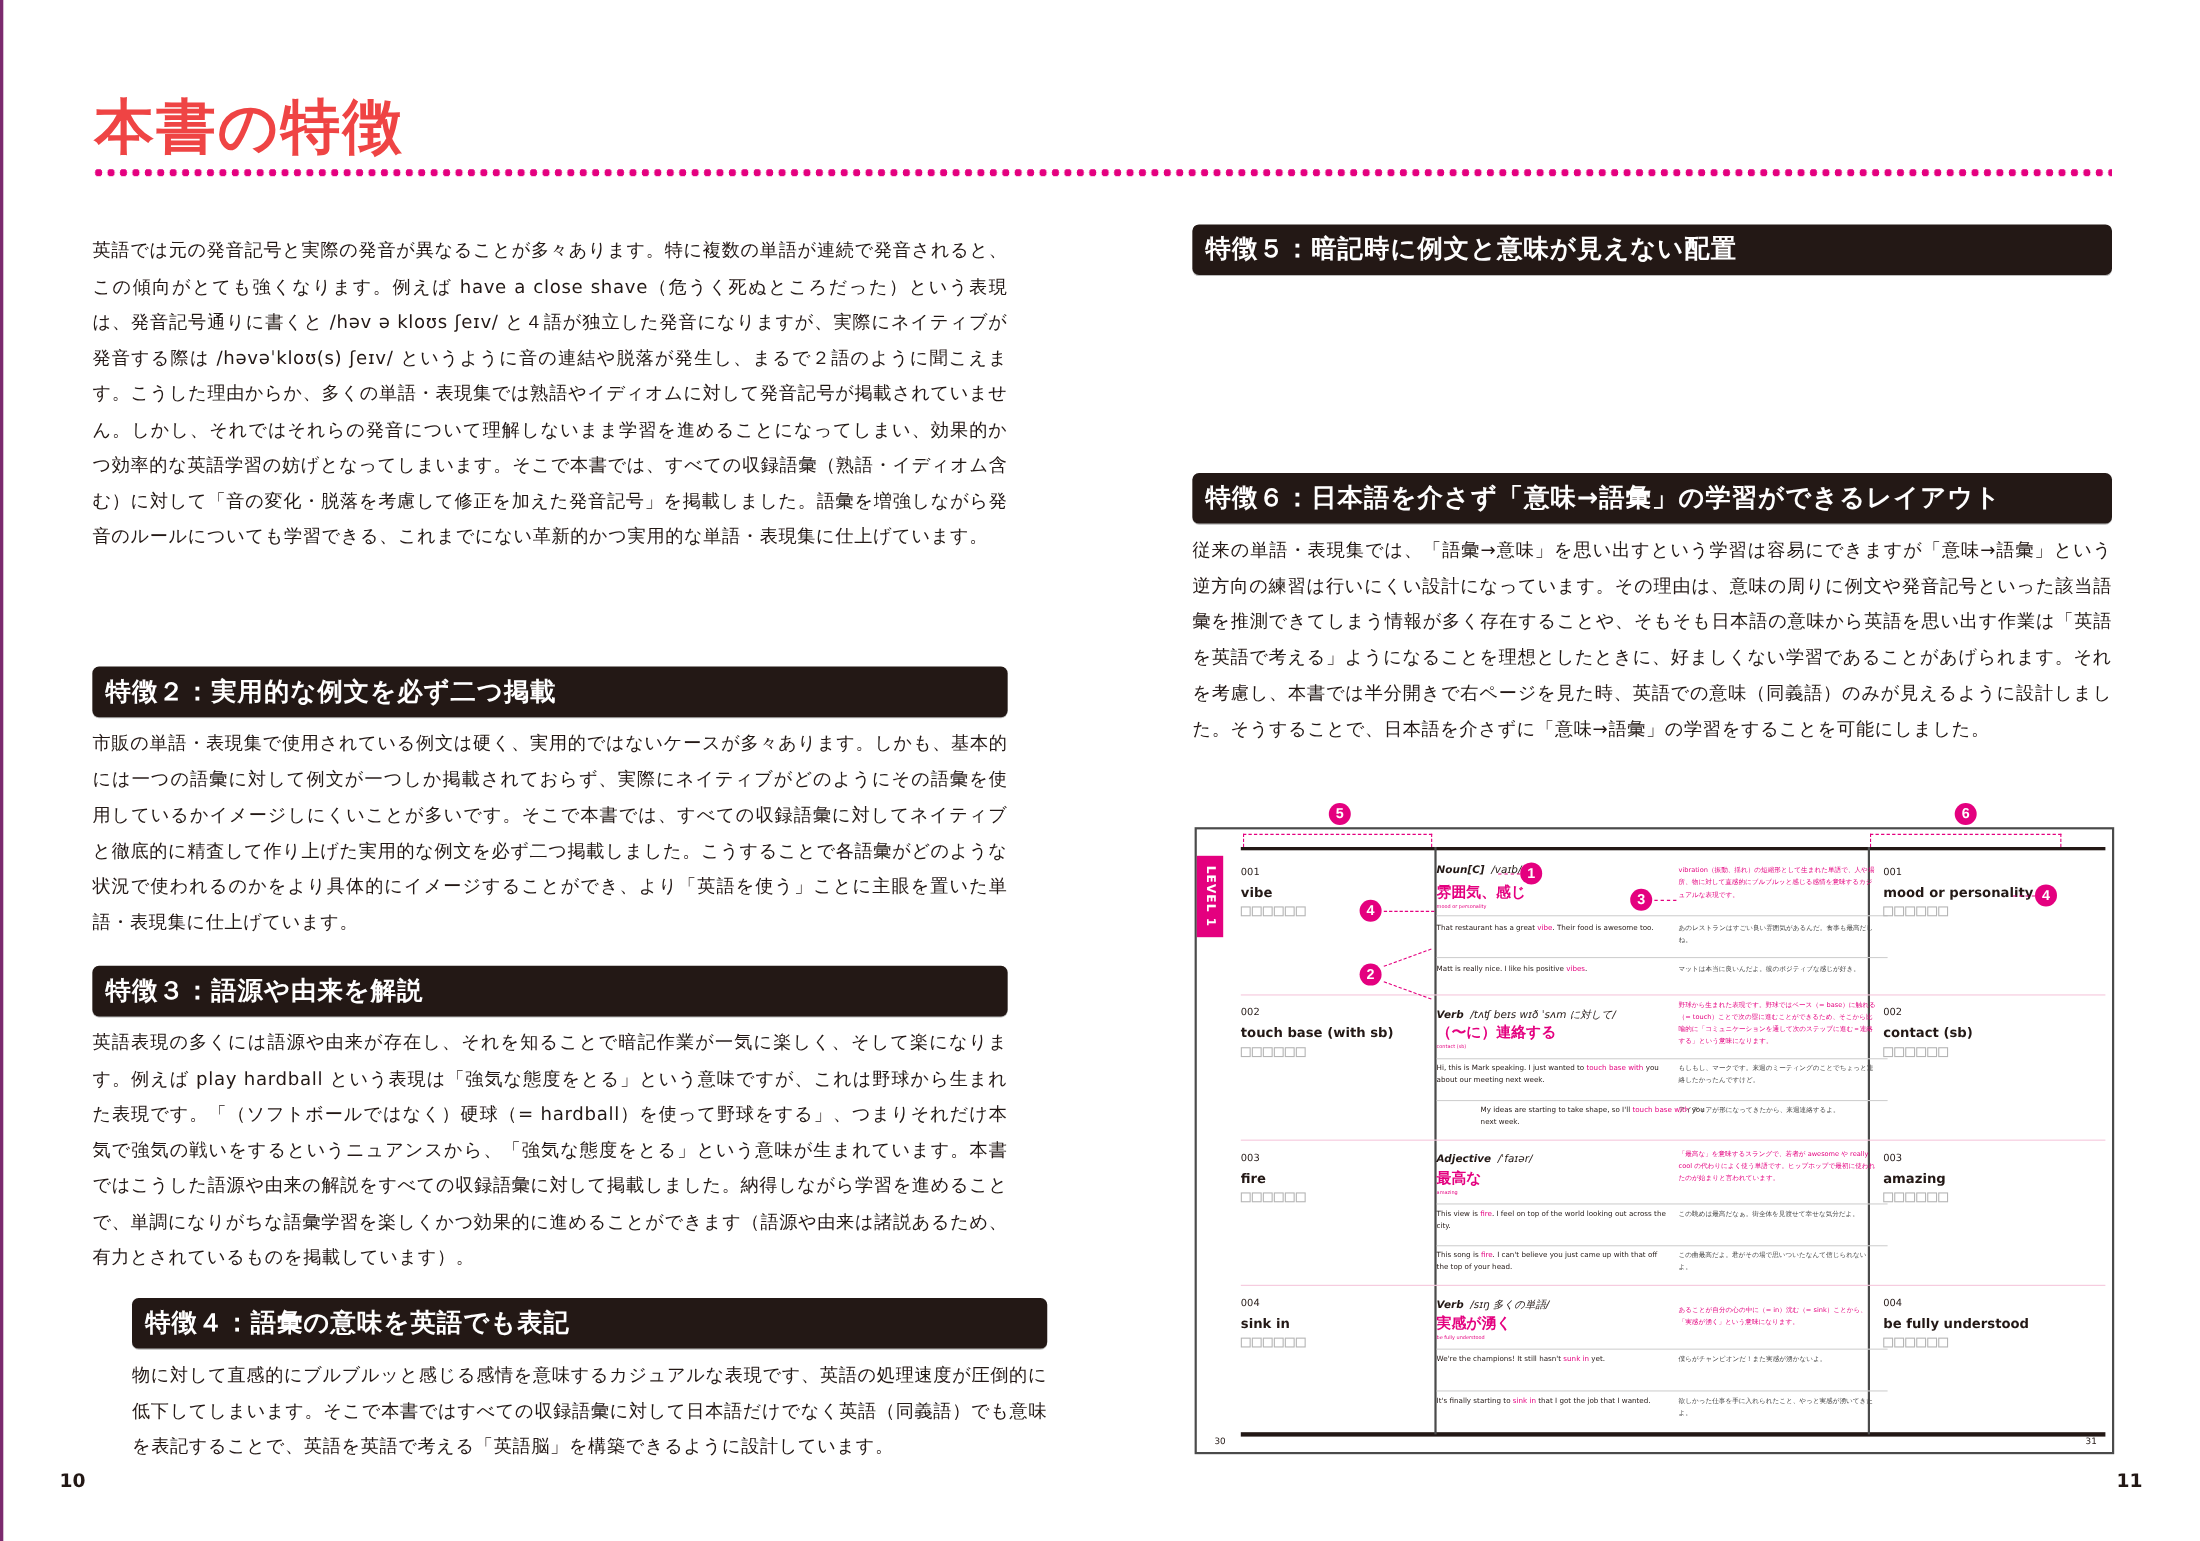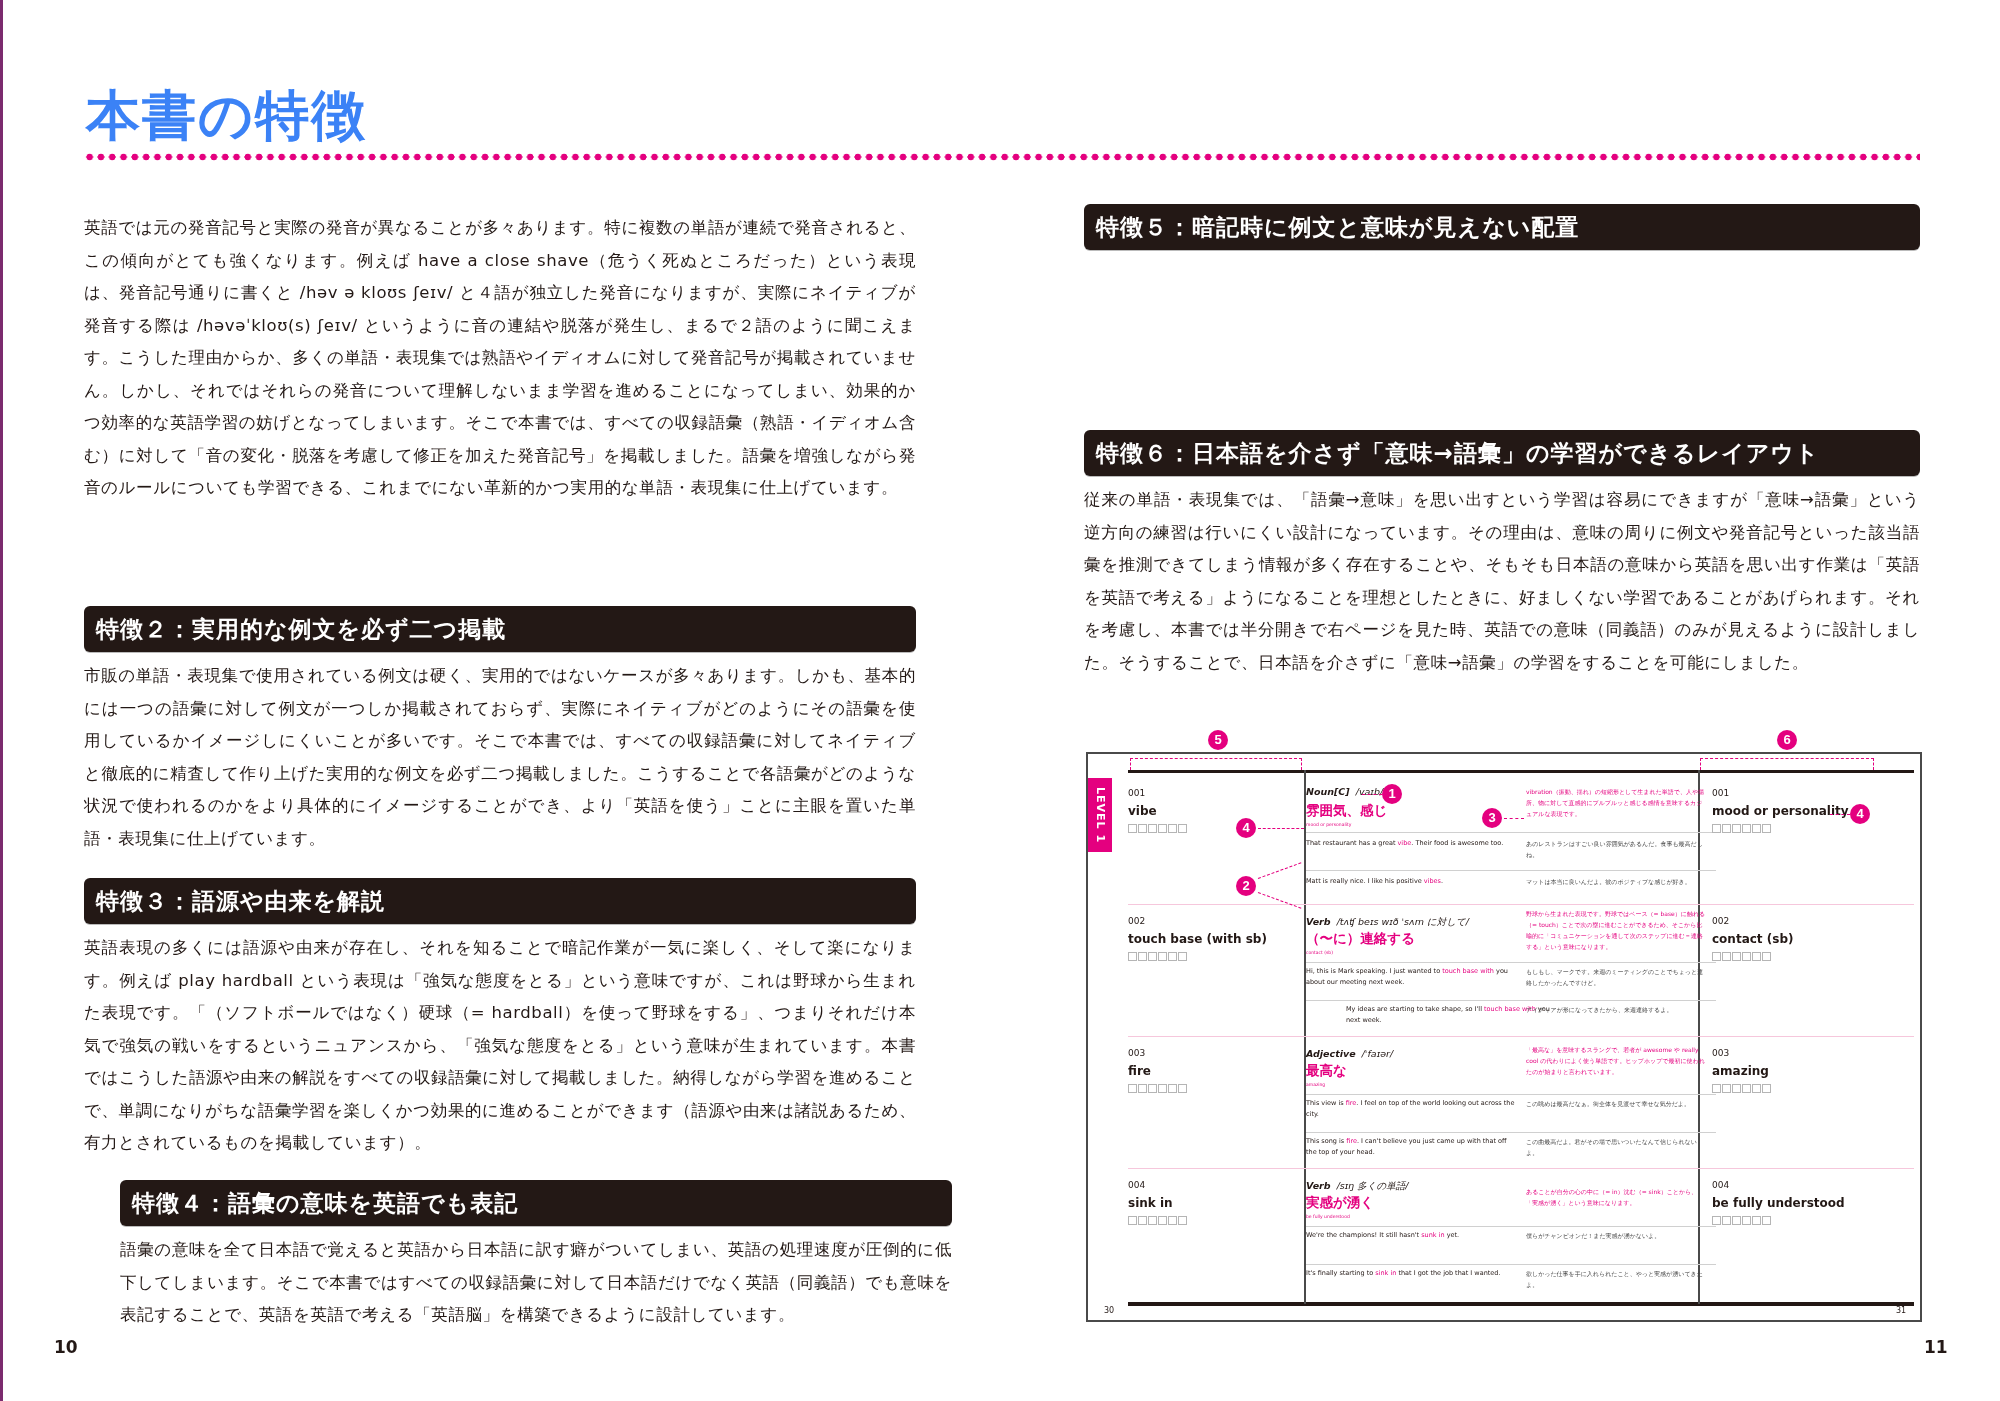--- a/index.html
+++ b/index.html
@@ -1,21 +1,21 @@
 <!DOCTYPE html>
 <html><head>
 <meta charset="utf-8">
 <style>
   * { box-sizing: border-box; margin: 0; padding: 0; }
   html, body { width: 2000px; height: 1401px; background: #ffffff; overflow: hidden; }
   body { position: relative; font-family: "DejaVu Sans", "Liberation Sans", sans-serif; color: #231815; }
 
   .edge-left { position: absolute; left: 0; top: 0; width: 3px; height: 1401px; background: #7b2a6e; }
 
-  .page-title { position: absolute; left: 86px; top: 80px; font-size: 54px; font-weight: bold; letter-spacing: 2px; color: #3b82f6; }
+  .page-title { position: absolute; left: 86px; top: 80px; font-size: 54px; font-weight: bold; letter-spacing: 2px; color: #ef4444; }
   .dots { position: absolute; left: 84px; top: 152px; width: 1836px; height: 10px;
           background-image: radial-gradient(circle, #e4007f 3.2px, transparent 3.6px);
           background-size: 11.3px 10px; background-repeat: repeat-x; }
 
   .section { position: absolute; }
   .sec-header { height: 46px; background: #231815; border-radius: 6px; color: #ffffff;
                 font-size: 23px; font-weight: bold; padding-left: 12px; line-height: 46px; letter-spacing: 1px;
                 box-shadow: 0 1px 0 #bbb; }
   .sec-body { font-size: 16.5px; line-height: 32.5px; color: #231815; padding-top: 8px; letter-spacing: 0.6px; text-align: justify; }
 
@@ -68,21 +68,21 @@
   <div class="sec-body">市販の単語・表現集で使用されている例文は硬く、実用的ではないケースが多々あります。しかも、基本的には一つの語彙に対して例文が一つしか掲載されておらず、実際にネイティブがどのようにその語彙を使用しているかイメージしにくいことが多いです。そこで本書では、すべての収録語彙に対してネイティブと徹底的に精査して作り上げた実用的な例文を必ず二つ掲載しました。こうすることで各語彙がどのような状況で使われるのかをより具体的にイメージすることができ、より「英語を使う」ことに主眼を置いた単語・表現集に仕上げています。</div>
 </div>
 
 <div class="section" style="left:84px; top:878px; width:832px;">
   <div class="sec-header">特徴３：語源や由来を解説</div>
   <div class="sec-body">英語表現の多くには語源や由来が存在し、それを知ることで暗記作業が一気に楽しく、そして楽になります。例えば play hardball という表現は「強気な態度をとる」という意味ですが、これは野球から生まれた表現です。「（ソフトボールではなく）硬球（= hardball）を使って野球をする」、つまりそれだけ本気で強気の戦いをするというニュアンスから、「強気な態度をとる」という意味が生まれています。本書ではこうした語源や由来の解説をすべての収録語彙に対して掲載しました。納得しながら学習を進めることで、単調になりがちな語彙学習を楽しくかつ効果的に進めることができます（語源や由来は諸説あるため、有力とされているものを掲載しています）。</div>
 </div>
 
 <div class="section" style="left:84px; top:1180px; width:832px;margin-left:36px;">
   <div class="sec-header">特徴４：語彙の意味を英語でも表記</div>
-  <div class="sec-body">語彙の意味を全て日本語で覚えると英語から日本語に訳す癖がついてしまい、英語の処理速度が圧倒的に低下してしまいます。そこで本書ではすべての収録語彙に対して日本語だけでなく英語（同義語）でも意味を表記することで、英語を英語で考える「英語脳」を構築できるように設計しています。</div>
+  <div class="sec-body">物に対して直感的にブルブルッと感じる感情を意味するカジュアルな表現です、英語の処理速度が圧倒的に低下してしまいます。そこで本書ではすべての収録語彙に対して日本語だけでなく英語（同義語）でも意味を表記することで、英語を英語で考える「英語脳」を構築できるように設計しています。</div>
 </div>
 
 <div class="page-num" style="left:54px; top:1337px;">10</div>
 
 <div class="section" style="left:1084px; top:204px; width:836px;">
   <div class="sec-header">特徴５：暗記時に例文と意味が見えない配置</div>
 </div>
 
 <div class="section" style="left:1084px; top:430px; width:836px;">
   <div class="sec-header">特徴６：日本語を介さず「意味→語彙」の学習ができるレイアウト</div>

